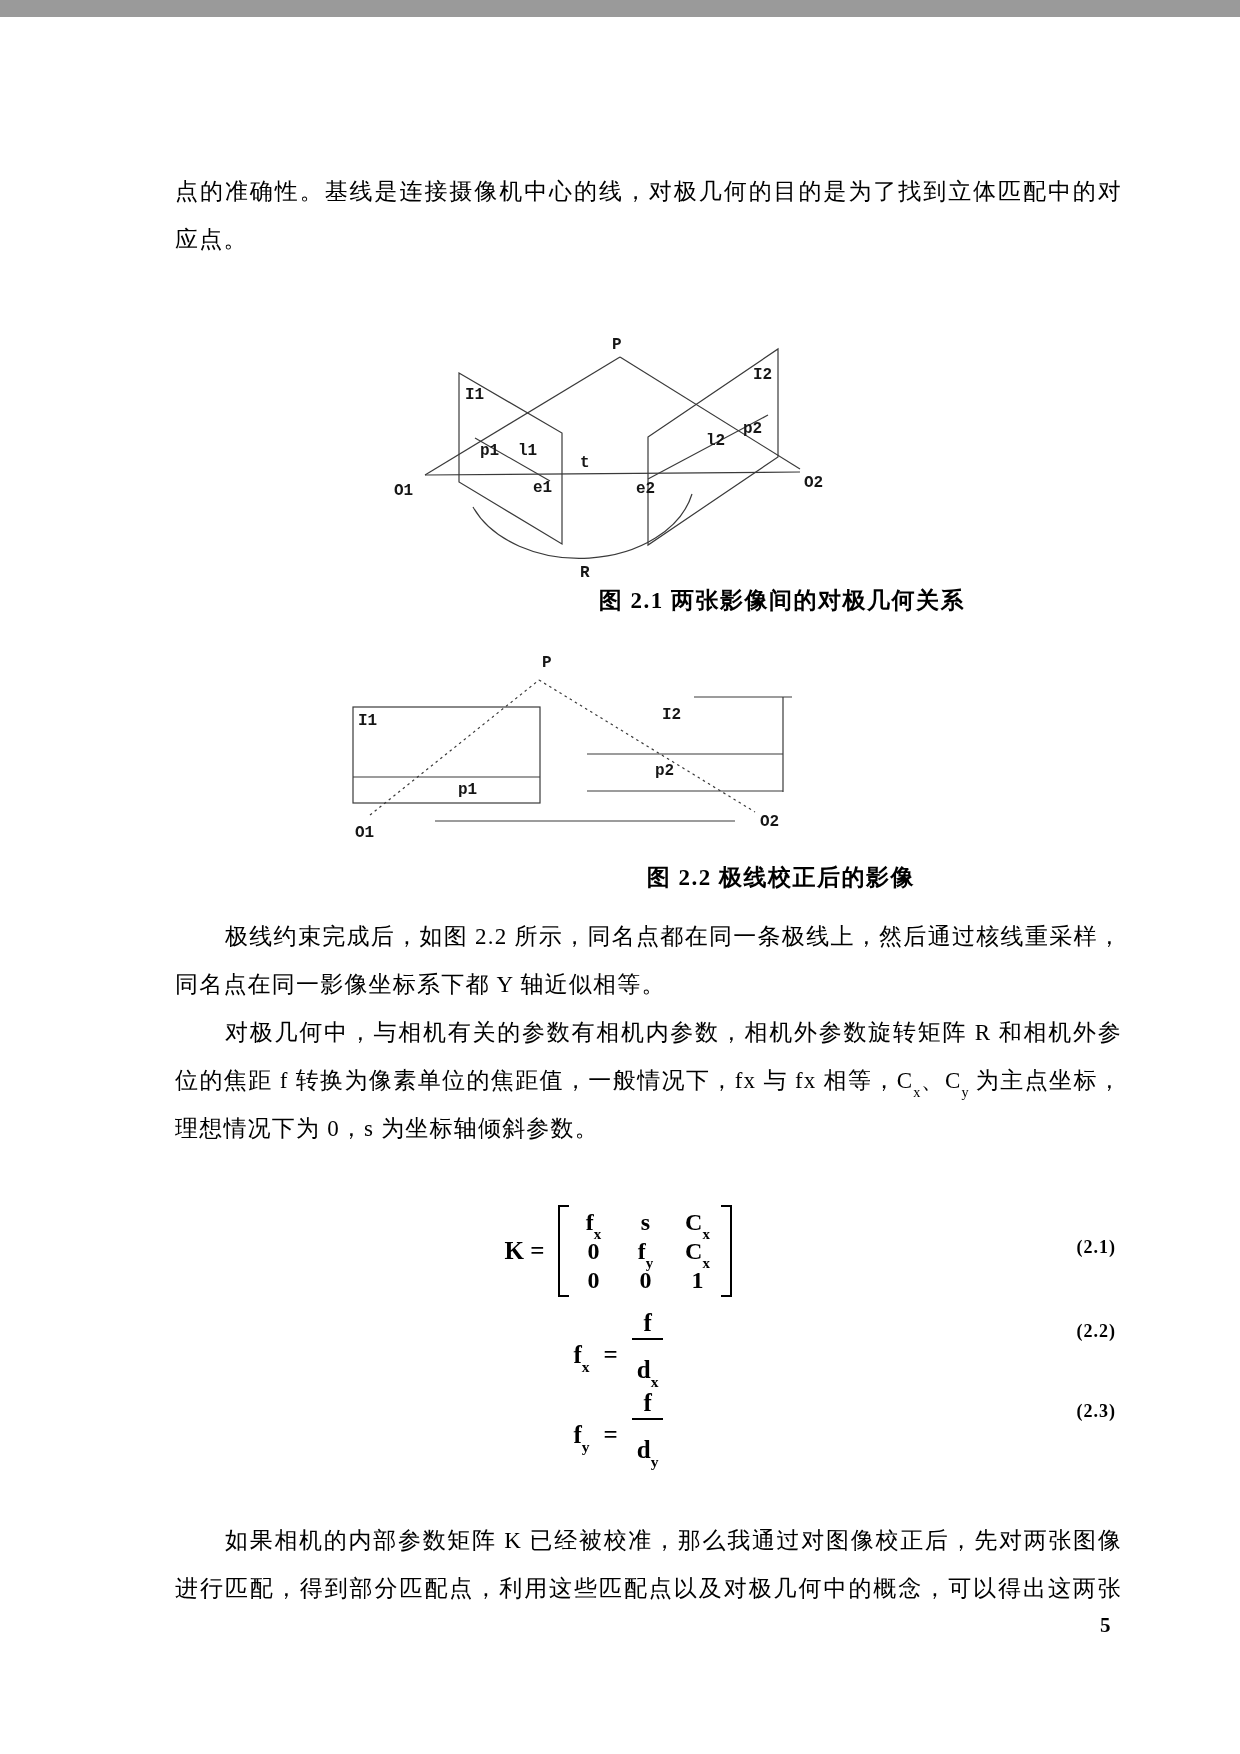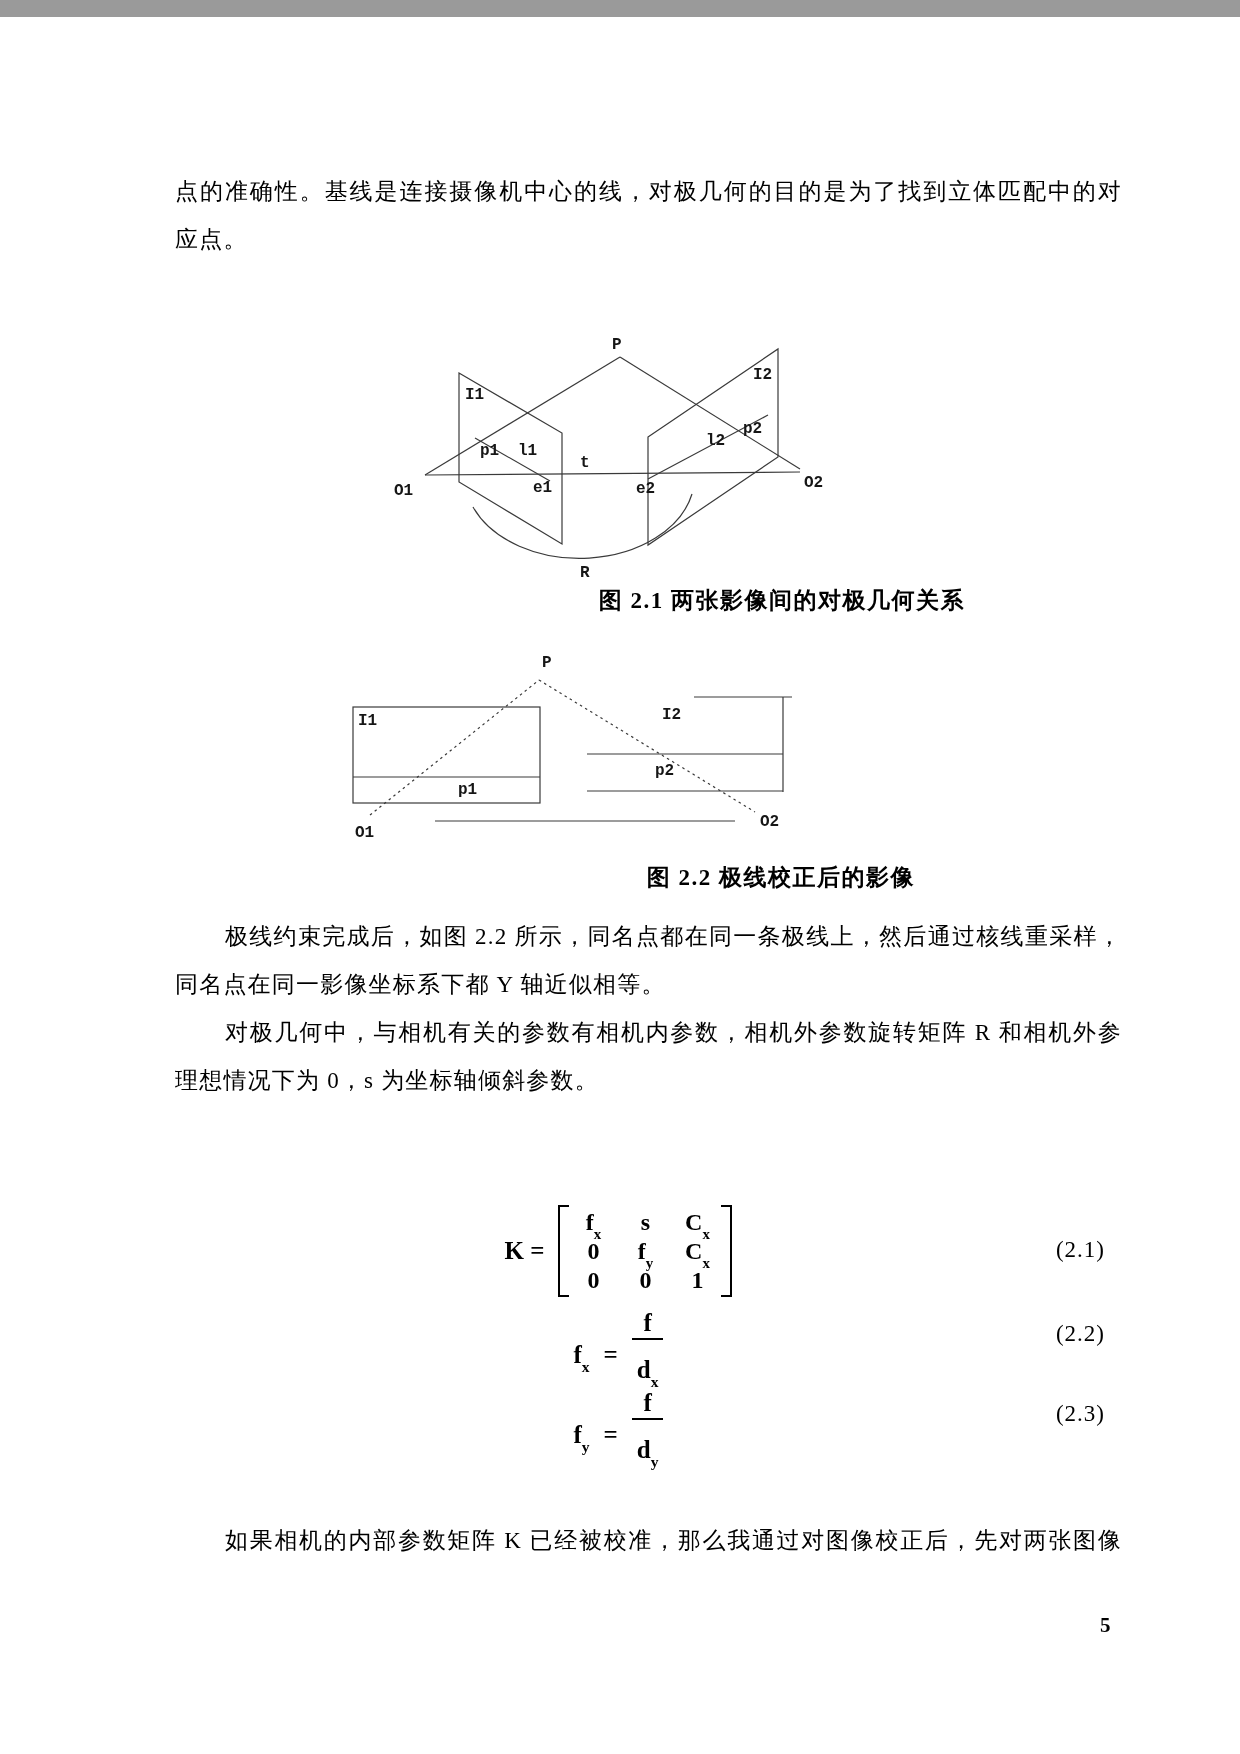--- a/index.html
+++ b/index.html
@@ -29,21 +29,21 @@
     font-weight:700;font-size:25px;transform:translateX(-30px);}
   .matrix{display:flex;align-items:stretch;}
   .mbr{width:9px;}
   .mbr.l{border-left:2.5px solid #000;border-top:2.5px solid #000;border-bottom:2.5px solid #000;}
   .mbr.r{border-right:2.5px solid #000;border-top:2.5px solid #000;border-bottom:2.5px solid #000;}
   .mgrid{display:grid;grid-template-columns:repeat(3,minmax(32px,auto));column-gap:20px;row-gap:1px;
     padding:3px 8px;justify-items:center;align-items:center;font-size:24px;line-height:28px;}
   .frac{display:inline-flex;flex-direction:column;align-items:center;line-height:1.12;}
   .frac .den{border-top:2.5px solid #000;padding:16px 5px;margin-top:1px;}
   .frac .num{padding:0 5px;}
-  .eq-num{position:absolute;right:17px;font-size:23px;font-weight:400;letter-spacing:1px;}
+  .eq-num{position:absolute;right:6px;font-size:18px;font-weight:700;letter-spacing:1px;}
   #eq1 .eq-num{top:32px;}
   #eq2 .eq-num{top:12px;}
   #eq3 .eq-num{top:12px;}
   .page-num{position:absolute;left:1100px;top:1596px;font-size:21px;font-weight:700;}
 </style>
 </head>
 <body>
 
 <div class="page">
 
@@ -111,20 +111,21 @@
 
   <div id="cap2" class="caption">图 2.2 极线校正后的影像</div>
 
   <div class="para" style="top:896px">
     <div class="tl fill indent">极线约束完成后，如图 2.2 所示，同名点都在同一条极线上，然后通过核线重采样，</div>
     <div class="tl">同名点在同一影像坐标系下都 Y 轴近似相等。</div>
   </div>
 
   <div class="para" style="top:992px">
     <div class="tl fill indent">对极几何中，与相机有关的参数有相机内参数，相机外参数旋转矩阵 R 和相机外参</div>
+    <div class="tl fill">位的焦距 f 转换为像素单位的焦距值，一般情况下，fx 与 fx 相等，C<sub>x</sub>、C<sub>y</sub> 为主点坐标，</div>
     <div class="tl">理想情况下为 0，s 为坐标轴倾斜参数。</div>
   </div>
 
   <div id="eq1" class="eqrow">
     <div class="eq-body">
       <span>K =</span>
       <span class="matrix">
         <span class="mbr l"></span>
         <span class="mgrid">
           <span>f<sub>x</sub></span>
@@ -163,17 +164,18 @@
         <span class="num">f</span>
         <span class="den">d<sub>y</sub></span>
       </span>
     </div>
     <span class="eq-num">(2.3)</span>
   </div>
 
 
   <div class="para" style="top:1500px">
     <div class="tl fill indent">如果相机的内部参数矩阵 K 已经被校准，那么我通过对图像校正后，先对两张图像</div>
+    <div class="tl fill">进行匹配，得到部分匹配点，利用这些匹配点以及对极几何中的概念，可以得出这两张</div>
   </div>
 
   <div class="page-num">5</div>
 
 </div>
 
 </body></html>

